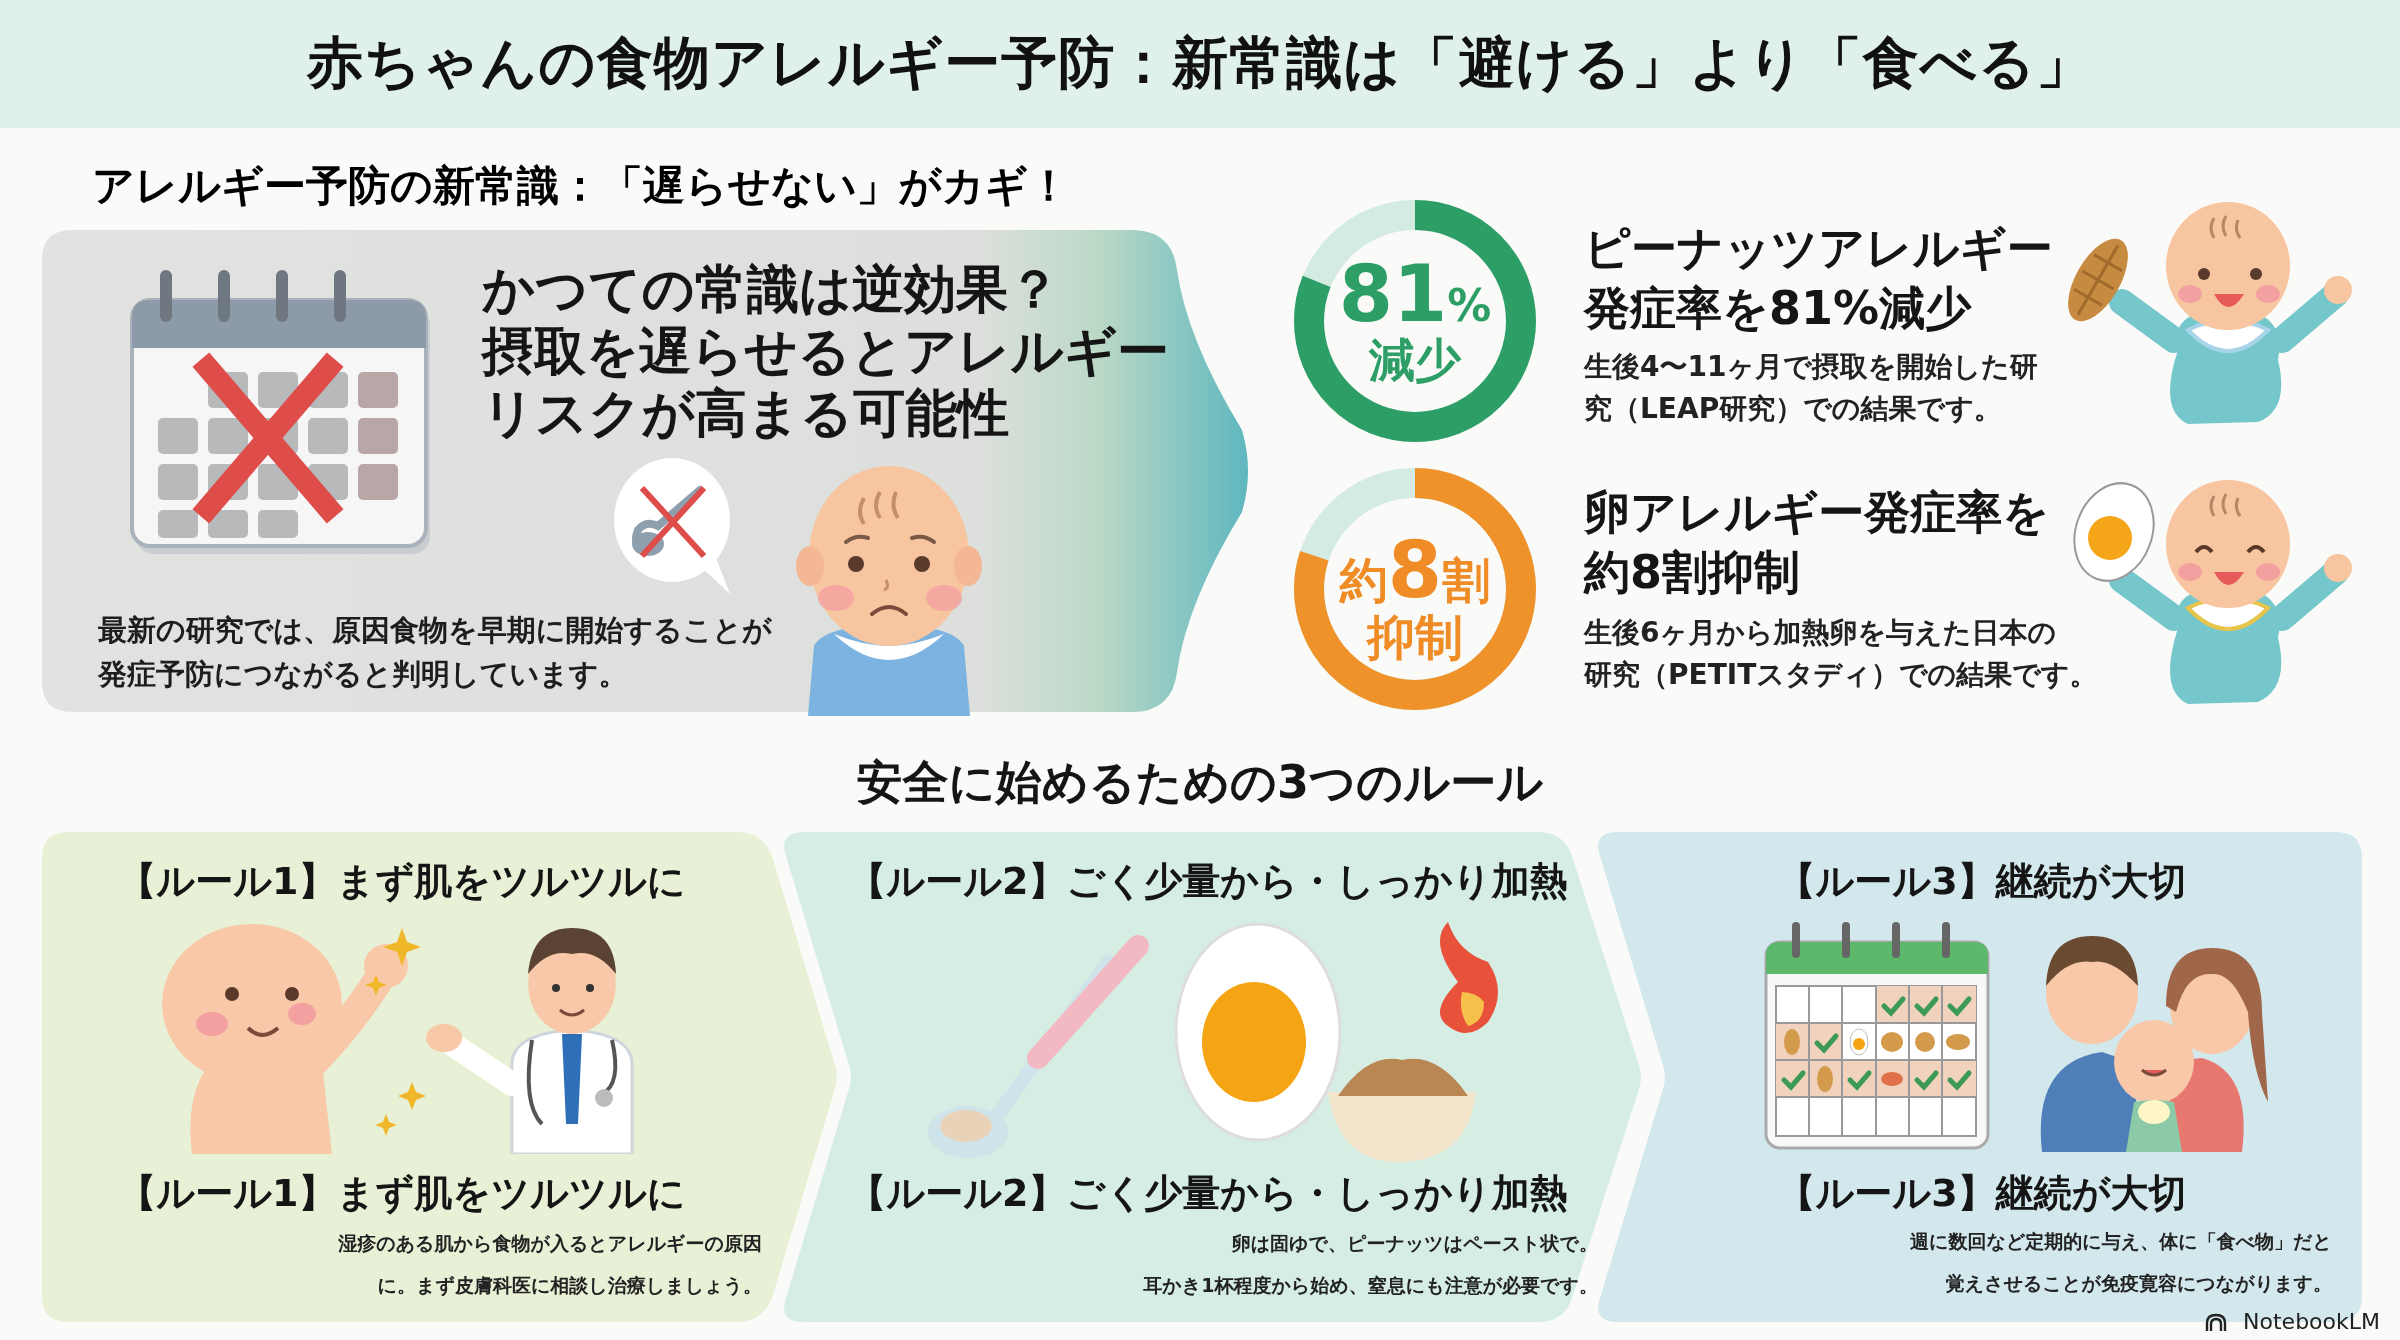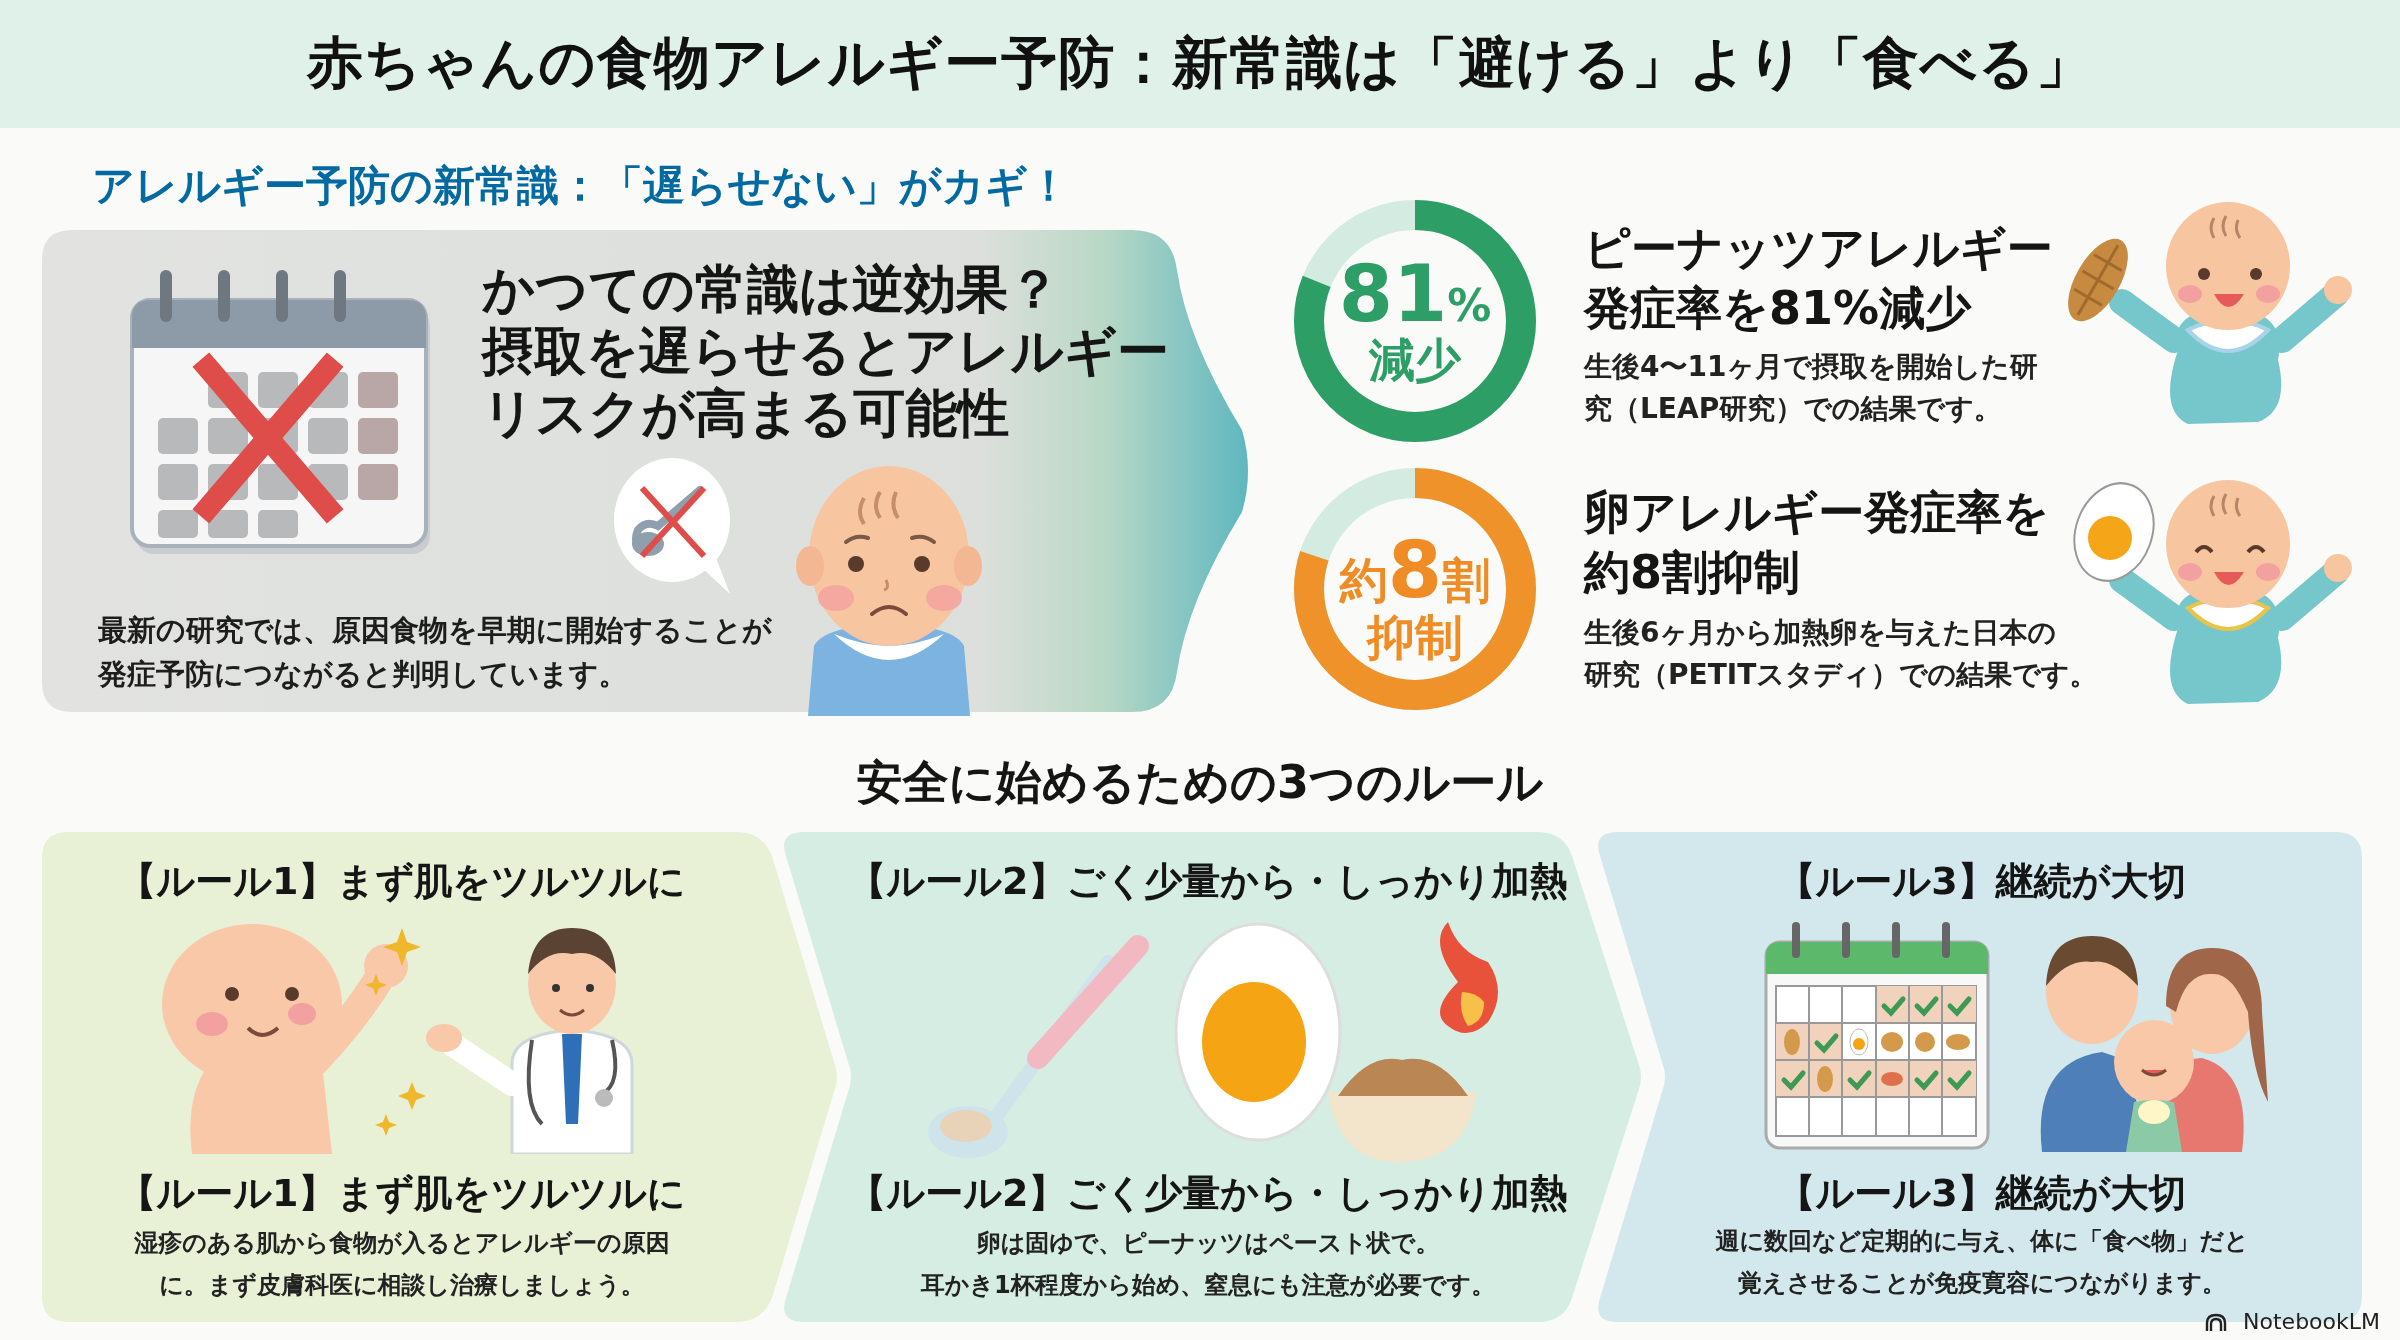--- a/index.html
+++ b/index.html
@@ -16,21 +16,21 @@
     position: absolute; left: 0; top: 0; width: 2400px; height: 128px;
     background: #e0f1ea;
     display: flex; align-items: center; justify-content: center;
   }
   .header h1 {
     font-size: 56px; font-weight: 700; letter-spacing: 1px; color: #111;
   }
 
   
   .sec-title {
-    position: absolute; font-weight: 700; color: #0369a1;
+    position: absolute; font-weight: 700; color: #000000;
   }
 
   
   .panel-left {
     position: absolute; left: 42px; top: 230px; width: 1212px; height: 482px;
   }
   .panel-left svg.bg { position: absolute; left: 0; top: 0; }
   .pl-head {
     position: absolute; left: 440px; top: 28px; font-size: 52px; font-weight: 700; line-height: 62px;
   }
@@ -52,21 +52,21 @@
   .rules-title {
     position: absolute; left: 0; width: 2400px; top: 752px; text-align: center;
     font-size: 46px; font-weight: 700;
   }
   .rule { position: absolute; top: 832px; height: 490px; }
   .rule svg.bg { position: absolute; left: 0; top: 0; }
   .rule-head {
     position: absolute; left: 0; width: 100%; text-align: center; font-size: 38px; font-weight: 700;
   }
   .rule-body {
-    position: absolute; left: 0; width: 100%; text-align: center; font-size: 24px; font-weight: 700; line-height: 42px; color: #222;
+    position: absolute; left: 0; width: 100%; text-align: right; font-size: 19px; font-weight: 700; line-height: 42px; color: #222;
   }
   .brand {
     position: absolute; right: 20px; bottom: 6px; font-size: 22px; color: #222;
     display: flex; align-items: center; gap: 16px; justify-content: center;
   }
 </style>
 </head>
 <body>
 
 <div class="header">

